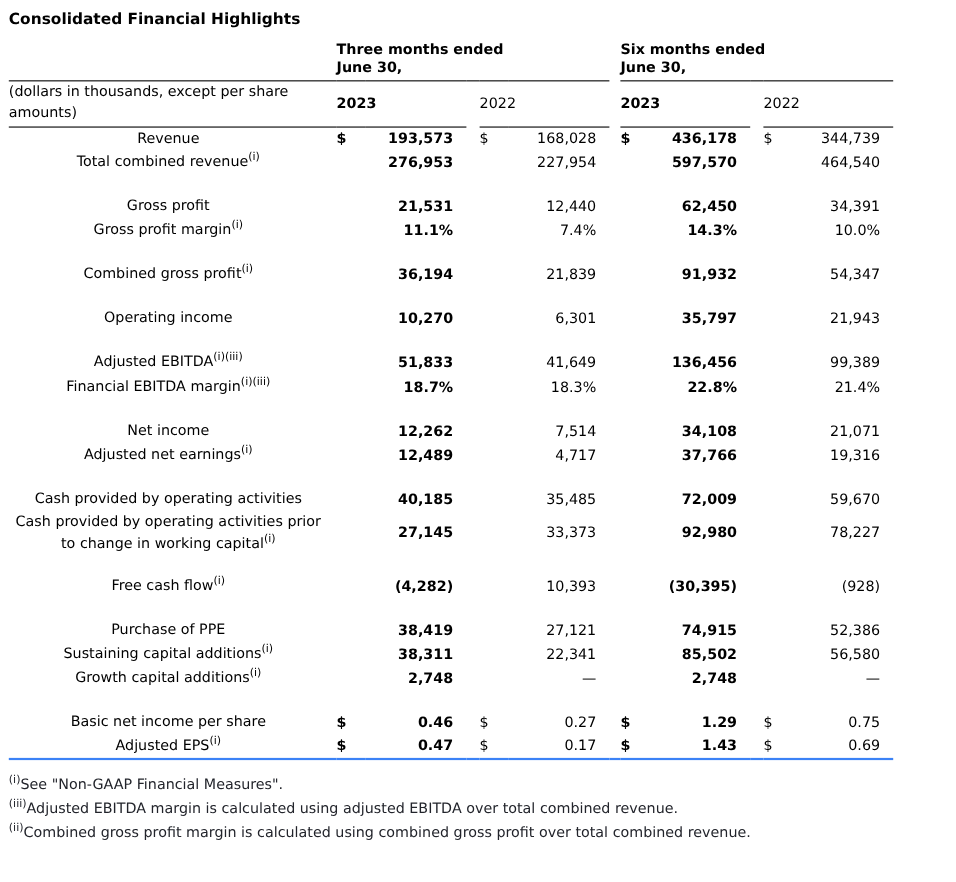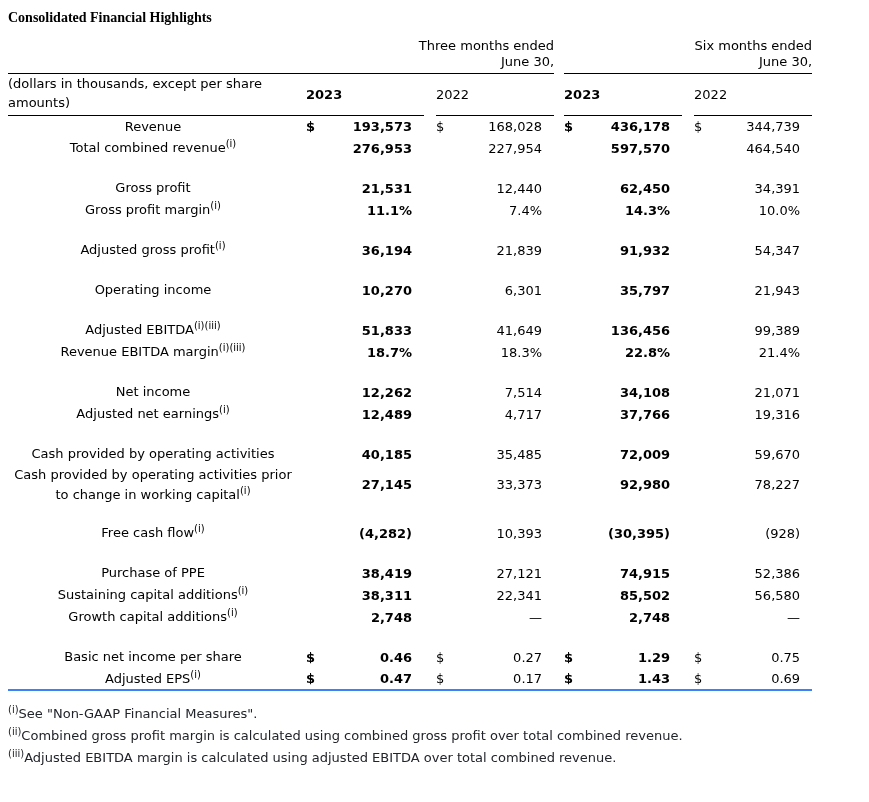--- a/index.html
+++ b/index.html
@@ -6,34 +6,33 @@
   html, body { margin: 0; padding: 0; background: #ffffff; }
   body {
     width: 869px; height: 802px; overflow: hidden;
     font-family: "DejaVu Sans", "Liberation Sans", sans-serif;
     font-size: 13px; color: #000000;
   }
   .page { padding: 8px 8px 0 8px; }
   .title {
     font-size: 14px; font-weight: bold; margin: 2px 0 12px 0;
     color: #000000;
-    font-family: Liberation Serif, serif;
   }
   table.fin {
     border-collapse: collapse; table-layout: fixed; width: 804px;
   }
   col.c-label { width: 298px; }
   col.c-sym   { width: 26px; }
   col.c-val   { width: 92px; }
   col.c-gap1  { width: 12px; }
   col.c-gap2  { width: 10px; }
   td { padding: 0; vertical-align: middle; }
   
   tr.period-row td { height: 34px; vertical-align: bottom; padding-bottom: 2px; }
-  td.grp { text-align: right; border-bottom: 1px solid #000; line-height: 1.25; }
+  td.grp { text-align: left; border-bottom: 1px solid #000; line-height: 1.25; font-weight: bold; }
   td.lbl-top { border-bottom: 1px solid #000; }
   tr.year-row td { height: 42px; }
   td.hdr-lbl { border-bottom: 1px solid #000; line-height: 1.45; padding-right: 10px; }
   td.yr { padding-right: 12px; border-bottom: 1px solid #000; }
   
   tr.datarow td { height: 22px; }
   td.lbl { text-align: center; line-height: 1.5; padding-right: 8px; }
   td.sym { text-align: left; }
   td.val { text-align: right; padding-right: 12px; white-space: nowrap; }
   .b { font-weight: bold; }
@@ -148,21 +147,21 @@
           <td class="sym b"></td>
           <td class="val b">14.3%</td>
           <td></td>
           <td class="sym"></td>
           <td class="val">10.0%</td>
         </tr>
         <tr class="spacer">
           <td colspan="12"></td>
         </tr>
         <tr class="datarow">
-          <td class="lbl"><span>Adjusted gross profit</span><sup class="fn">(i)</sup></td>
+          <td class="lbl"><span>Combined gross profit</span><sup class="fn">(i)</sup></td>
           <td class="sym b"></td>
           <td class="val b">36,194</td>
           <td></td>
           <td class="sym"></td>
           <td class="val">21,839</td>
           <td></td>
           <td class="sym b"></td>
           <td class="val b">91,932</td>
           <td></td>
           <td class="sym"></td>
@@ -196,21 +195,21 @@
           <td class="sym"></td>
           <td class="val">41,649</td>
           <td></td>
           <td class="sym b"></td>
           <td class="val b">136,456</td>
           <td></td>
           <td class="sym"></td>
           <td class="val">99,389</td>
         </tr>
         <tr class="datarow">
-          <td class="lbl"><span>Revenue EBITDA margin</span><sup class="fn">(i)(iii)</sup></td>
+          <td class="lbl"><span>Financial EBITDA margin</span><sup class="fn">(i)(iii)</sup></td>
           <td class="sym b"></td>
           <td class="val b">18.7%</td>
           <td></td>
           <td class="sym"></td>
           <td class="val">18.3%</td>
           <td></td>
           <td class="sym b"></td>
           <td class="val b">22.8%</td>
           <td></td>
           <td class="sym"></td>
@@ -369,17 +368,17 @@
           <td class="val b">1.43</td>
           <td></td>
           <td class="sym">$</td>
           <td class="val">0.69</td>
         </tr>
       </tbody>
   </table>
 
   <div class="footnotes">
     <div class="footnote-line"><sup class="fn">(i)</sup><span>See "Non-GAAP Financial Measures".</span></div>
+    <div class="footnote-line"><sup class="fn">(iii)</sup><span>Adjusted EBITDA margin is calculated using adjusted EBITDA over total combined revenue.</span></div>
     <div class="footnote-line"><sup class="fn">(ii)</sup><span>Combined gross profit margin is calculated using combined gross profit over total combined revenue.</span></div>
-    <div class="footnote-line"><sup class="fn">(iii)</sup><span>Adjusted EBITDA margin is calculated using adjusted EBITDA over total combined revenue.</span></div>
   </div>
 
 </div>
 
 </body></html>

